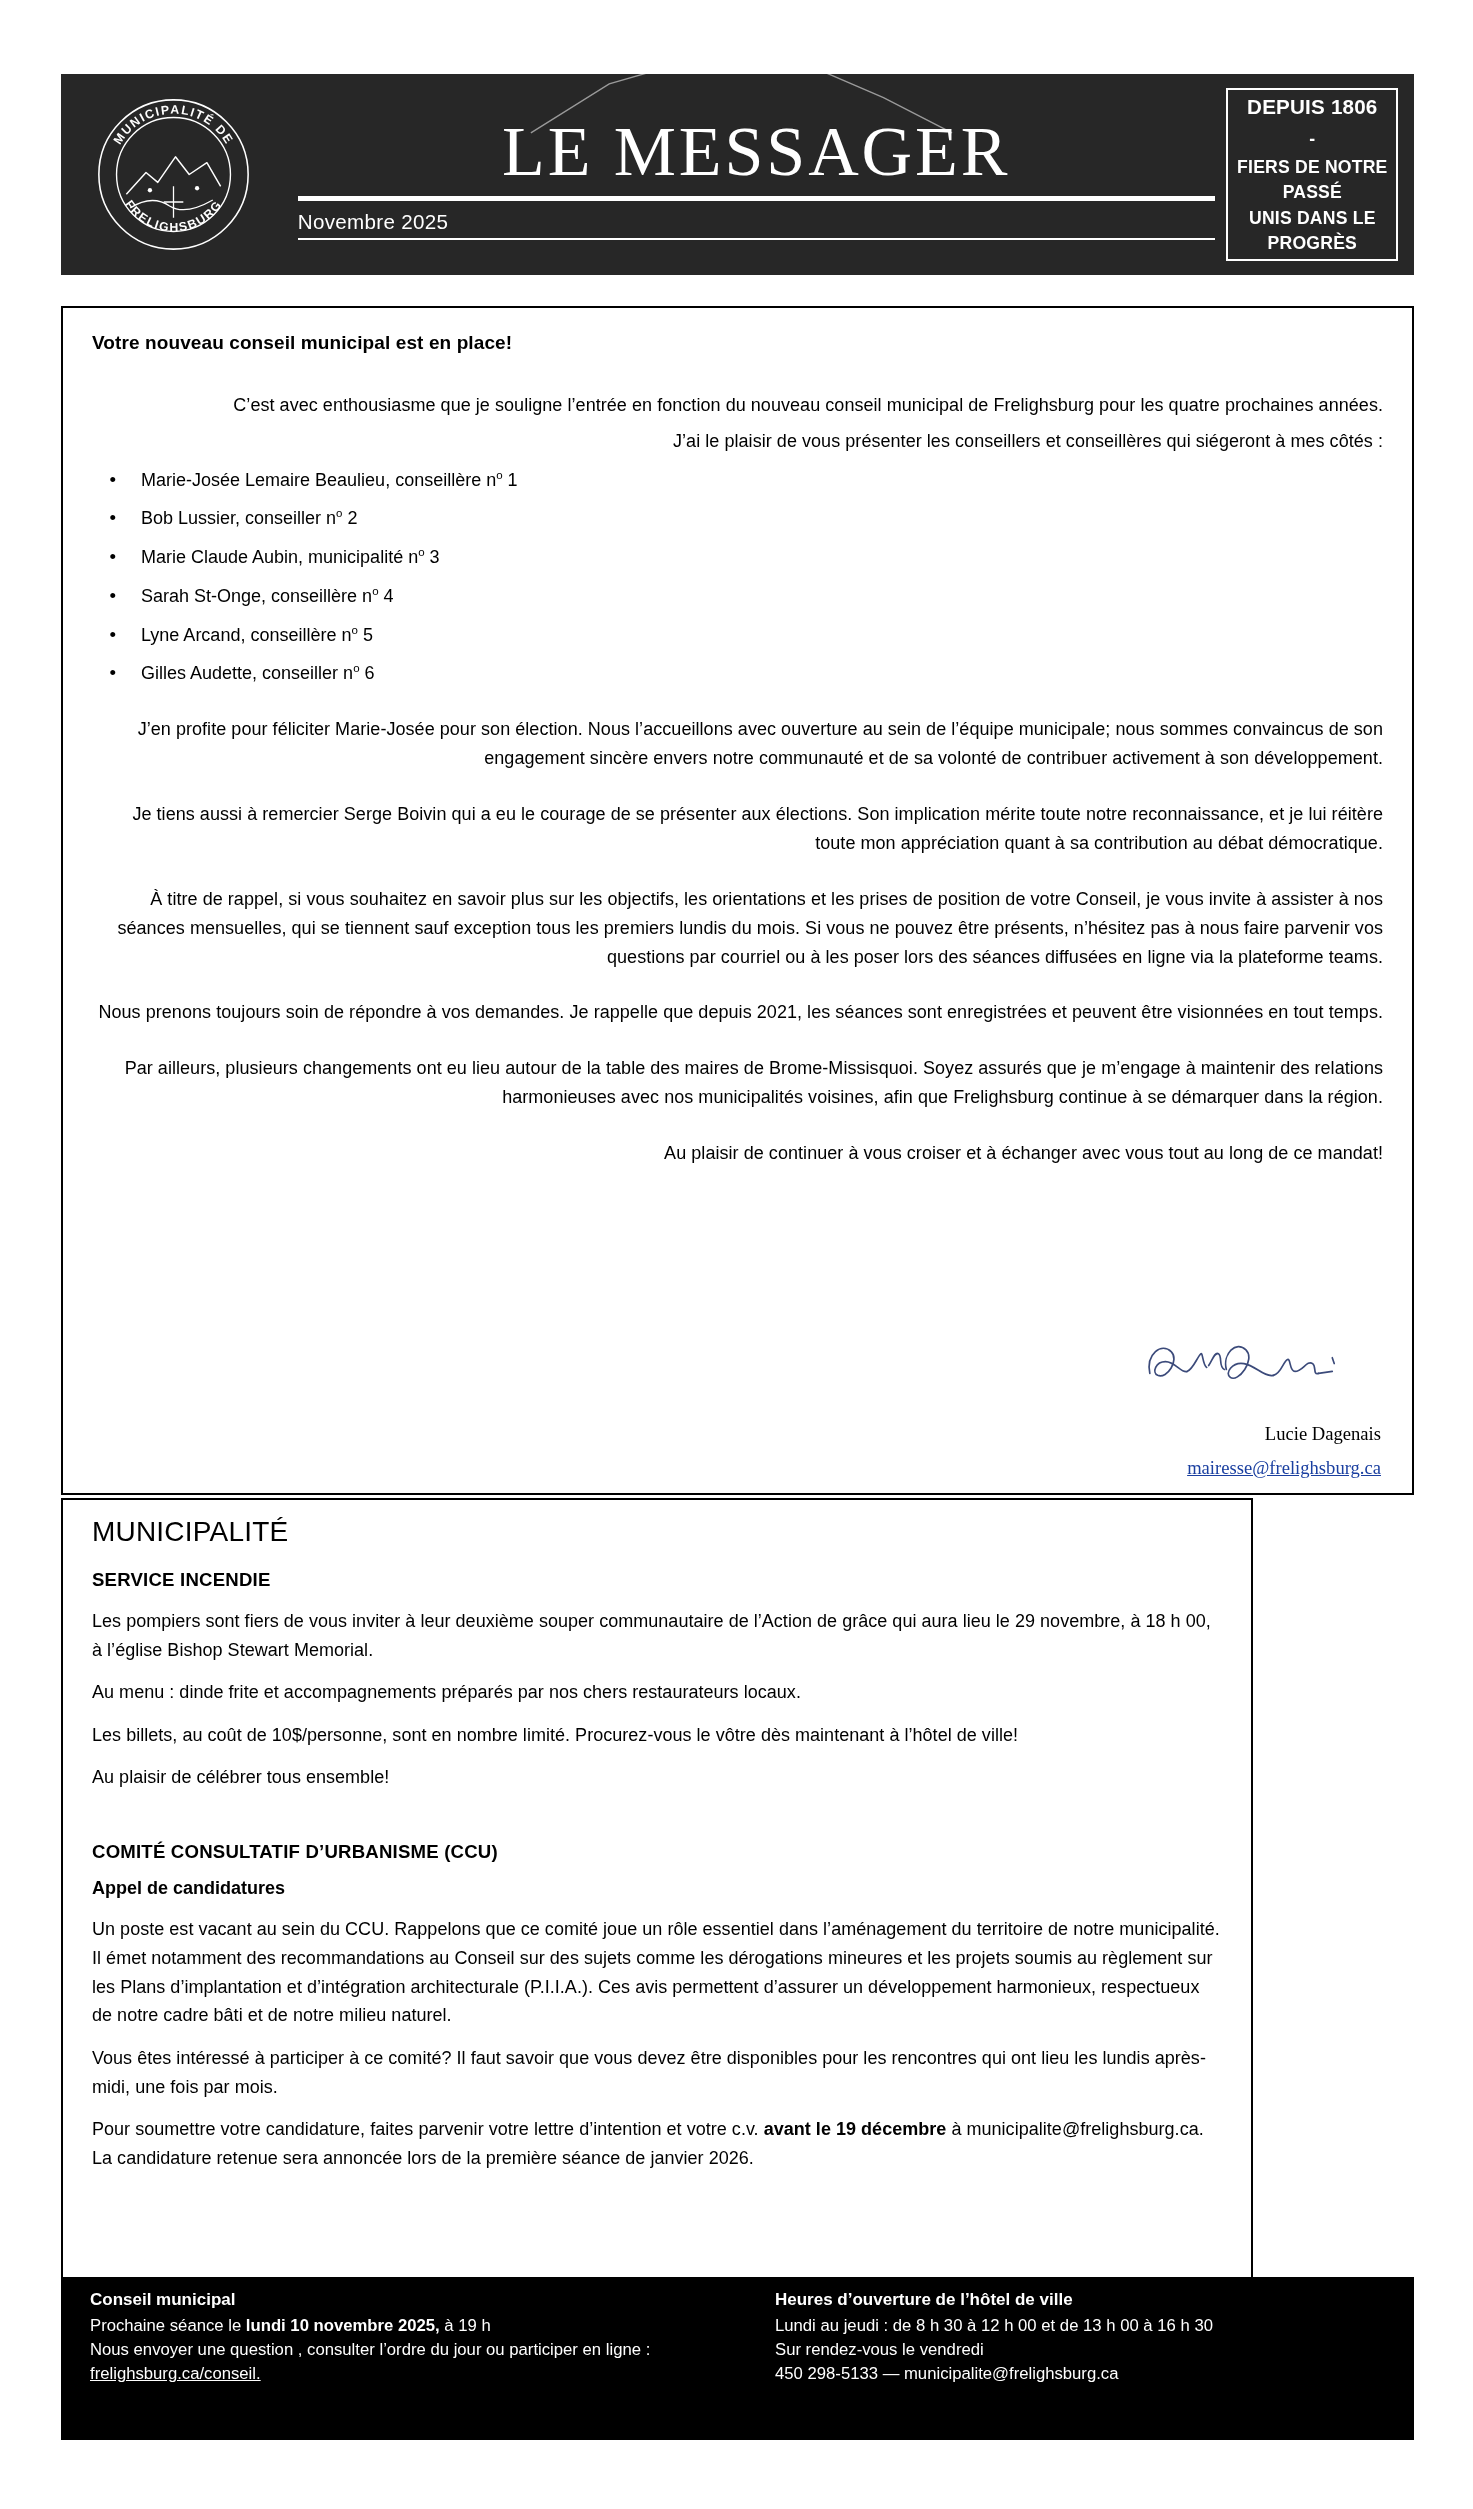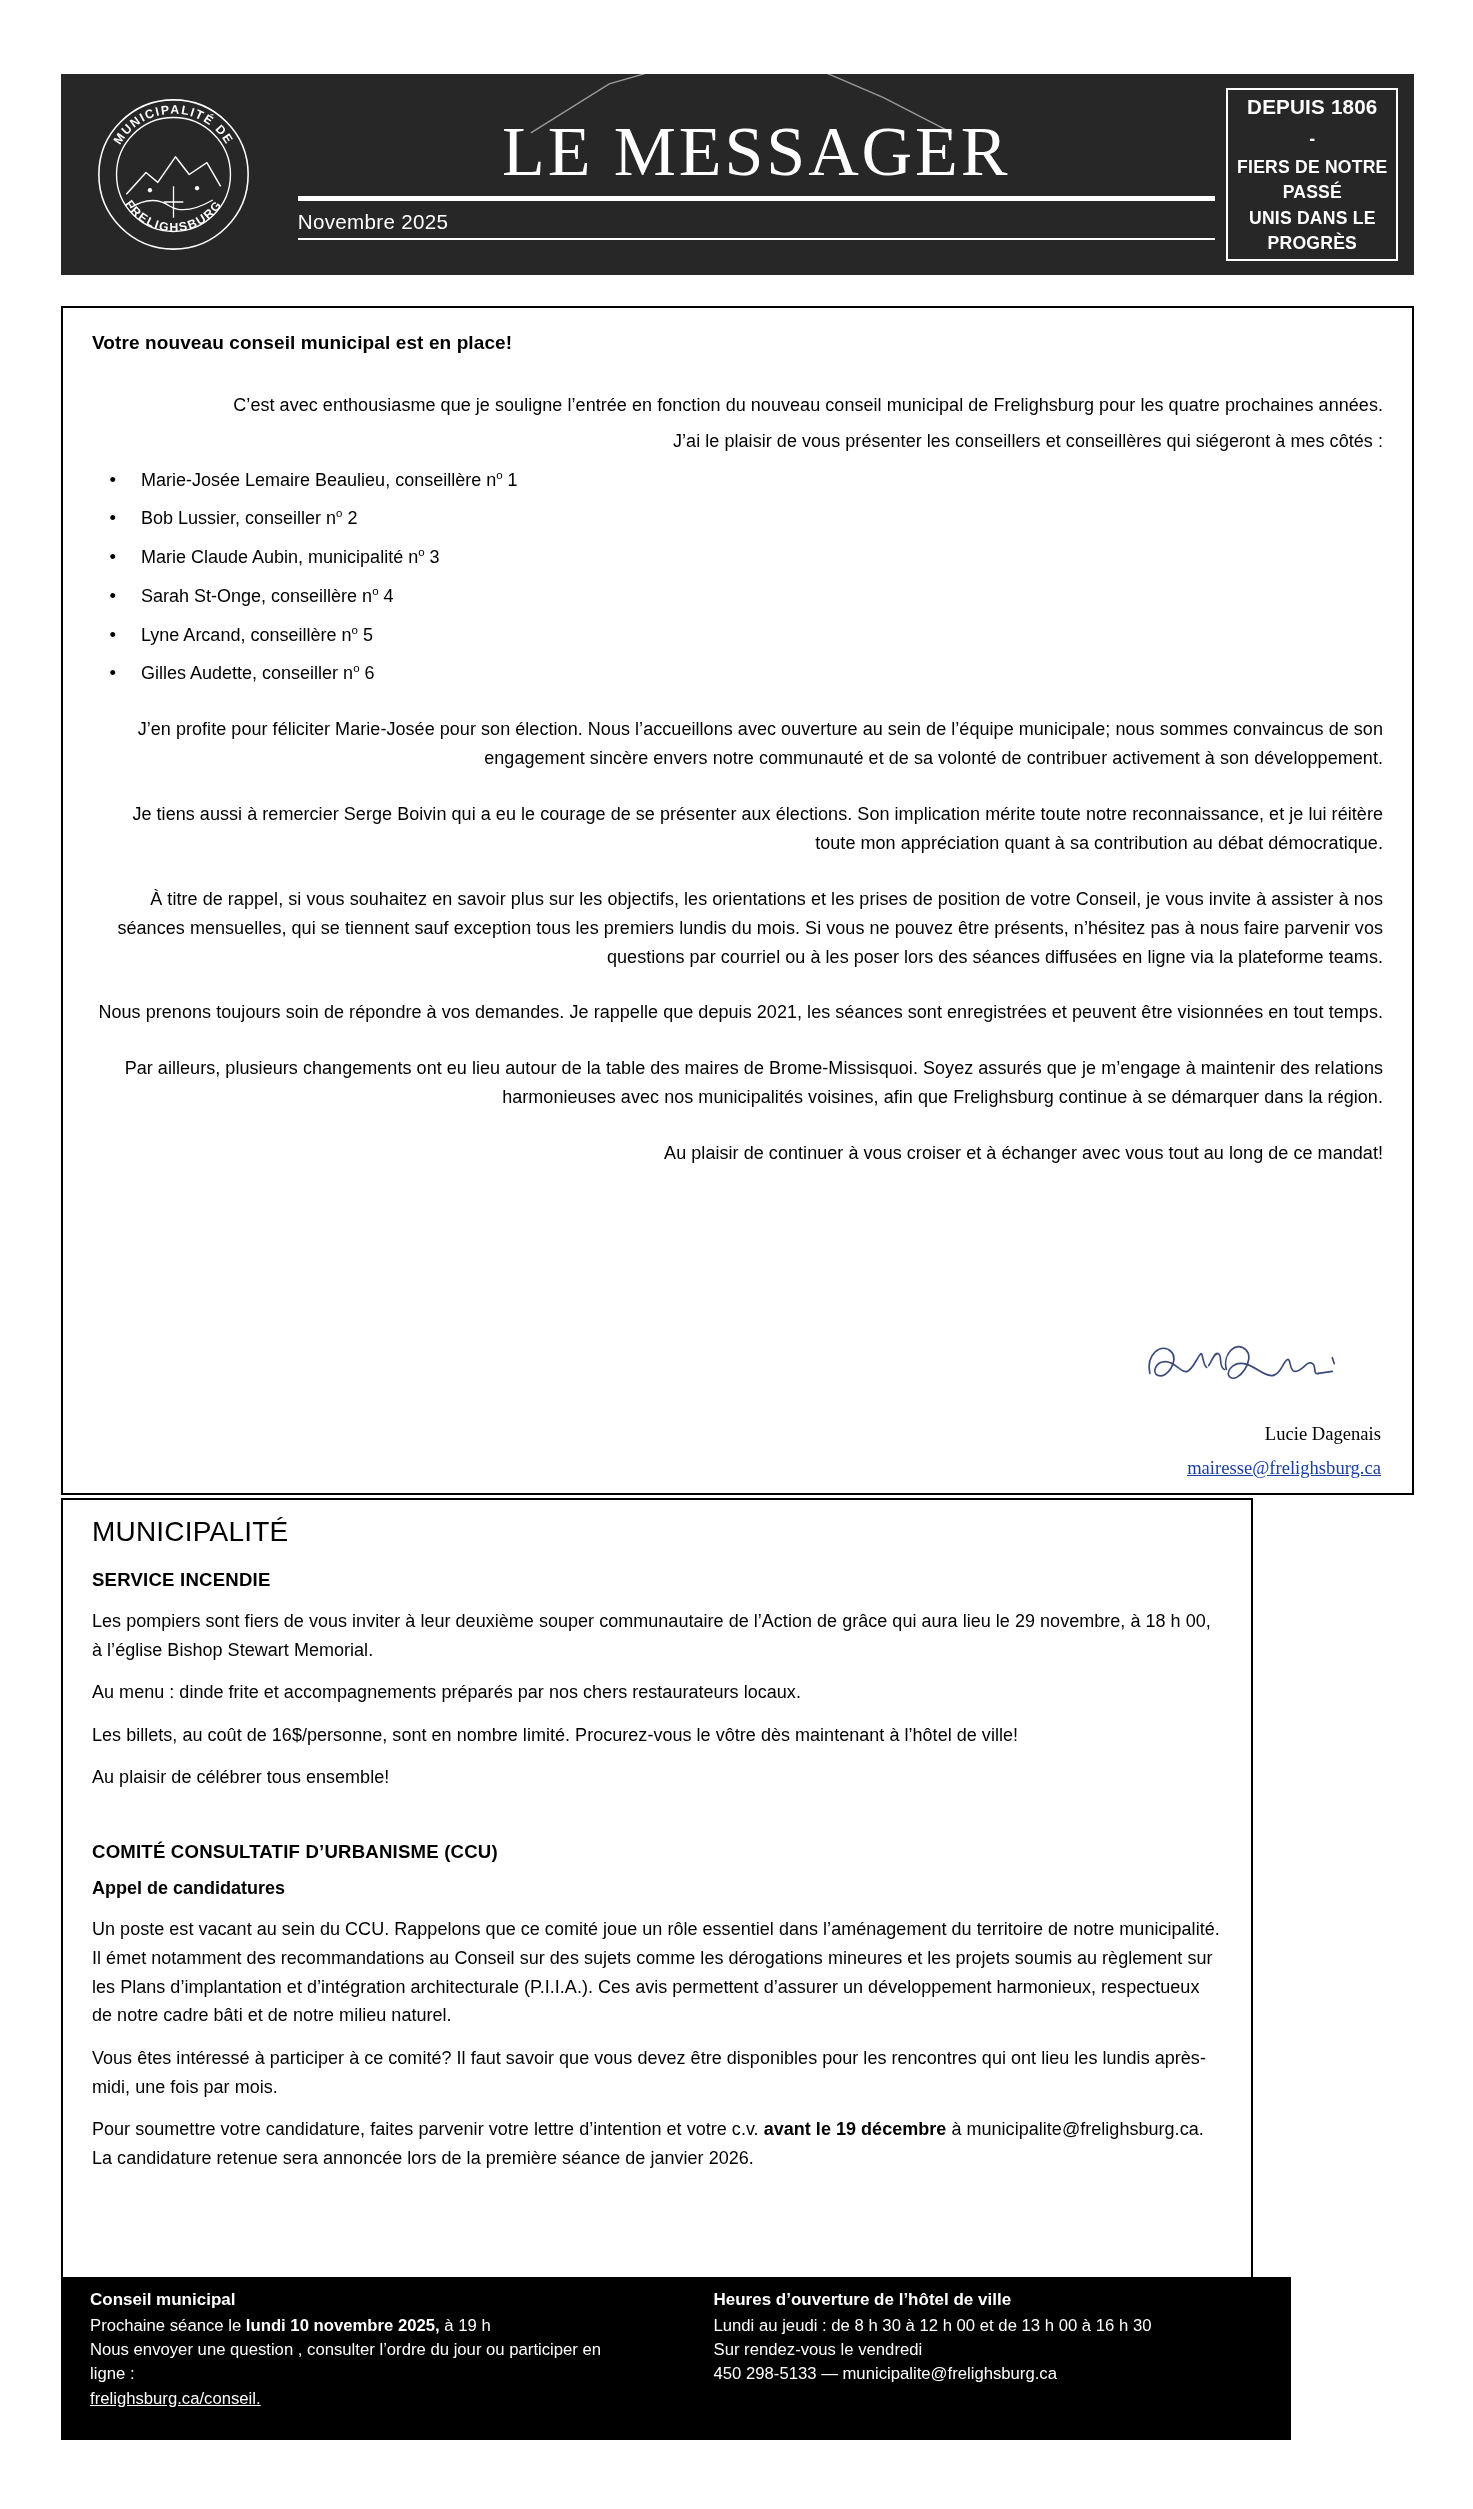--- a/index.html
+++ b/index.html
@@ -232,21 +232,21 @@
     margin: 0 0 13.7px 0;
     letter-spacing: 0.03px;
   }
   .spacer-lg { height: 35px; }
 
   
   .footer {
     position: absolute;
     left: 61px;
     top: 2277px;
-    width: 1230px;
+    width: 1353px;
     height: 163px;
     background: #000000;
     color: #ffffff;
     box-sizing: border-box;
     display: flex;
     padding: 12.7px 29px 9.8px 29px;
     gap: 36px;
   }
   .footer-col { flex: 1 1 50%; }
   .footer-col.right { padding-left: 39px; }
@@ -360,21 +360,21 @@
       <a class="sig-email" href="#">mairesse@frelighsburg.ca</a>
     </div>
   </div>
 
   <div class="muni-box">
     <div class="muni-title">MUNICIPALITÉ</div>
 
     <div class="sec-head">SERVICE INCENDIE</div>
     <p>Les pompiers sont fiers de vous inviter à leur deuxième souper communautaire de l’Action de grâce qui aura lieu le 29 novembre, à 18 h 00, à l’église Bishop Stewart Memorial.</p>
     <p>Au menu : dinde frite et accompagnements préparés par nos chers restaurateurs locaux.</p>
-    <p>Les billets, au coût de 16$/personne, sont en nombre limité. Procurez-vous le vôtre dès maintenant à l’hôtel de ville!</p>
+    <p>Les billets, au coût de 10$/personne, sont en nombre limité. Procurez-vous le vôtre dès maintenant à l’hôtel de ville!</p>
     <p>Au plaisir de célébrer tous ensemble!</p>
 
     <div class="spacer-lg"></div>
 
     <div class="sec-head">COMITÉ CONSULTATIF D’URBANISME (CCU)</div>
     <div class="sub-head">Appel de candidatures</div>
     <p>Un poste est vacant au sein du CCU. Rappelons que ce comité  joue un rôle essentiel dans l’aménagement du territoire de notre municipalité. Il émet  notamment des recommandations au Conseil sur des sujets comme les dérogations mineures et les projets soumis au règlement sur les Plans d’implantation et d’intégration architecturale (P.I.I.A.). Ces avis permettent d’assurer un développement harmonieux, respectueux de notre cadre bâti et de notre milieu naturel.</p>
     <p>Vous êtes intéressé à participer à ce comité? Il faut savoir que vous devez être disponibles pour les rencontres qui ont lieu les lundis après-midi, une fois par mois.</p>
     <p><span>Pour soumettre votre candidature, faites parvenir votre lettre d’intention et votre c.v. </span><b>avant le 19 décembre</b><span> à municipalite@frelighsburg.ca. La candidature retenue sera annoncée lors de la première séance de janvier 2026.</span></p>
   </div>

